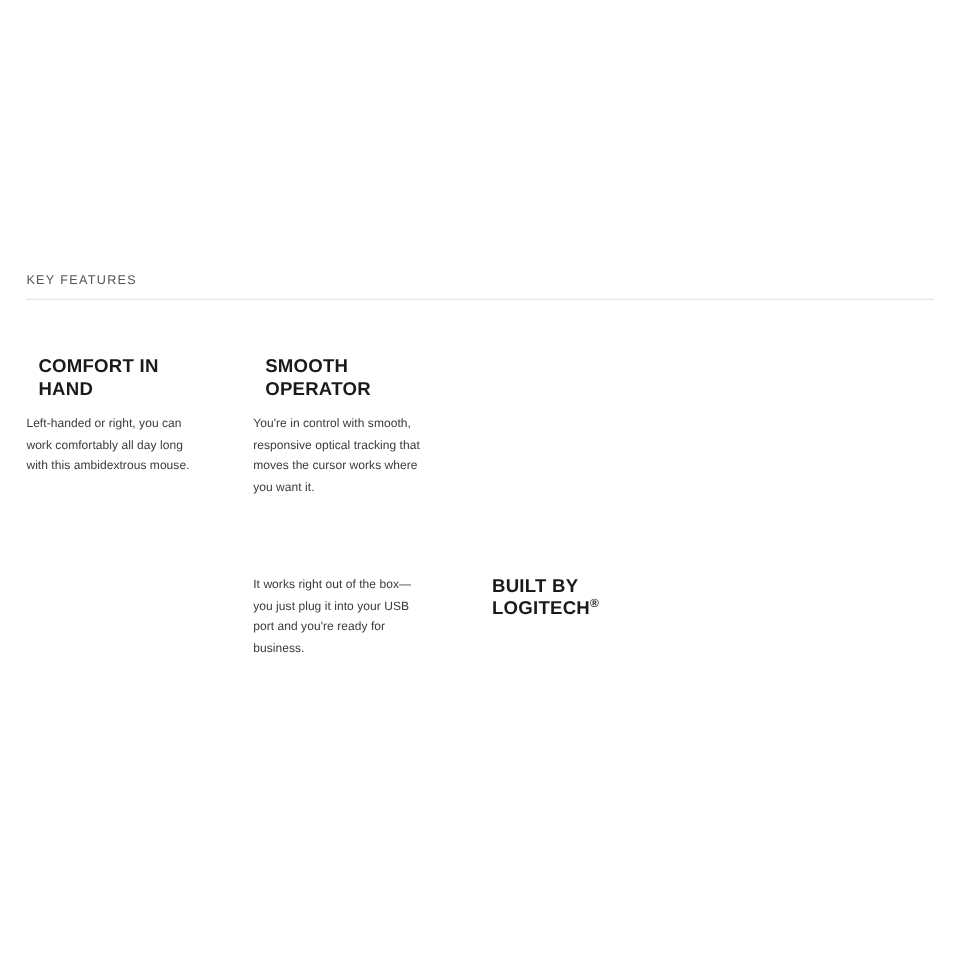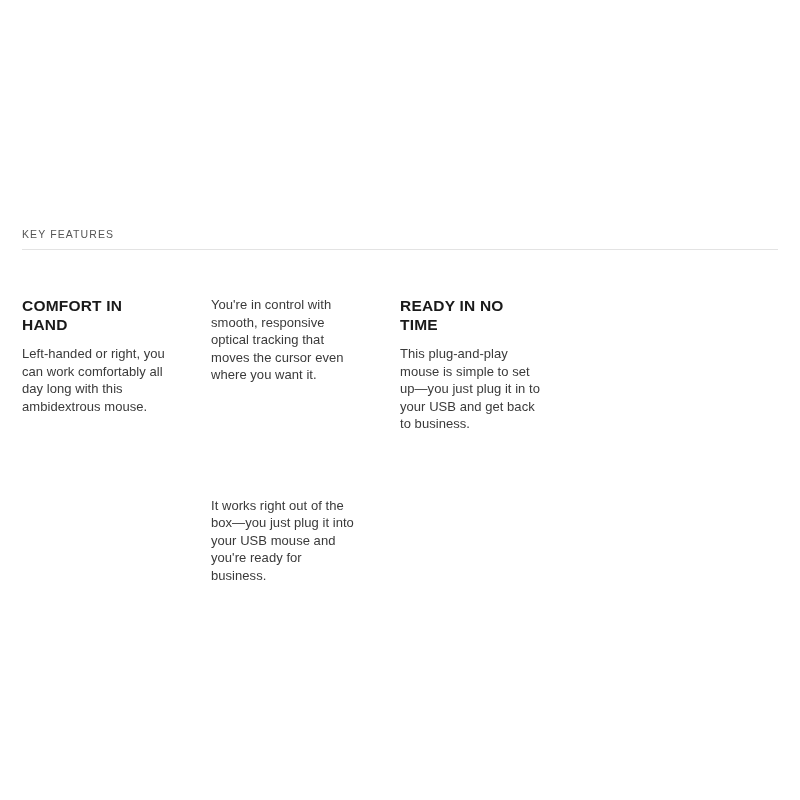--- a/index.html
+++ b/index.html
@@ -57,32 +57,32 @@
     padding-right: 44px;
     margin-bottom: 42px;
   }
 
   .feature-title {
     font-size: 15.5px;
     line-height: 19px;
     font-weight: 700;
     letter-spacing: 0.2px;
     color: #1a1a1a;
-    margin: 0 0 11px 0;
+    margin: 0 0 11px 10px;
     text-transform: uppercase;
   }
 
   .feature-title sup {
     font-size: 10px;
     vertical-align: super;
     line-height: 0;
   }
 
   .feature-body {
-    font-size: 13px;
+    font-size: 10px;
     line-height: 17.5px;
     color: #3a3a3a;
     margin: 0;
     letter-spacing: 0.05px;
   }
 
   .row-spacer {
     height: 22px;
     width: 100%;
   }
@@ -98,38 +98,36 @@
     <div class="section-rule"></div>
 
     <div class="feature-grid">
 
       <div class="feature-cell">
         <h3 class="feature-title"><span>COMFORT IN HAND</span><sup></sup></h3>
         <p class="feature-body">Left-handed or right, you can work comfortably all day long with this ambidextrous mouse.</p>
       </div>
 
       <div class="feature-cell">
-        <p class="feature-body">You're in control with smooth, responsive optical tracking that moves the cursor even where you want it.</p>
+        <h3 class="feature-title"><span>SMOOTH OPERATOR</span><sup></sup></h3>
+        <p class="feature-body">You're in control with smooth, responsive optical tracking that moves the cursor works where you want it.</p>
       </div>
 
-      <div class="feature-cell">
-        <h3 class="feature-title"><span>READY IN NO TIME</span><sup></sup></h3>
-        <p class="feature-body">This plug-and-play mouse is simple to set up—you just plug it in to your USB and get back to business.</p>
-      </div>
 
 
       <div class="row-spacer"></div>
 
       <div class="feature-cell">
       </div>
 
       <div class="feature-cell">
-        <p class="feature-body">It works right out of the box—you just plug it into your USB mouse and you're ready for business.</p>
+        <p class="feature-body">It works right out of the box—you just plug it into your USB port and you're ready for business.</p>
       </div>
 
       <div class="feature-cell">
+        <h3 class="feature-title"><span>BUILT BY LOGITECH</span><sup>®</sup></h3>
       </div>
 
       <div class="feature-cell"></div>
 
     </div>
   </div>
 </div>
 
 </body></html>

